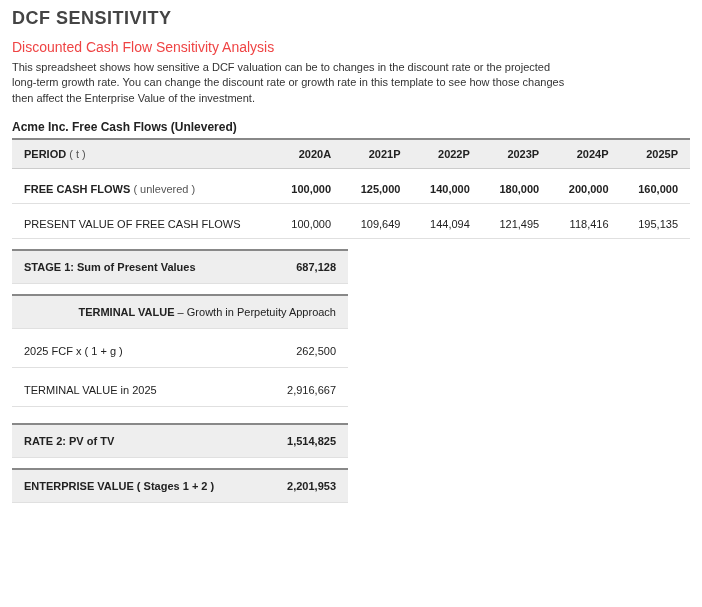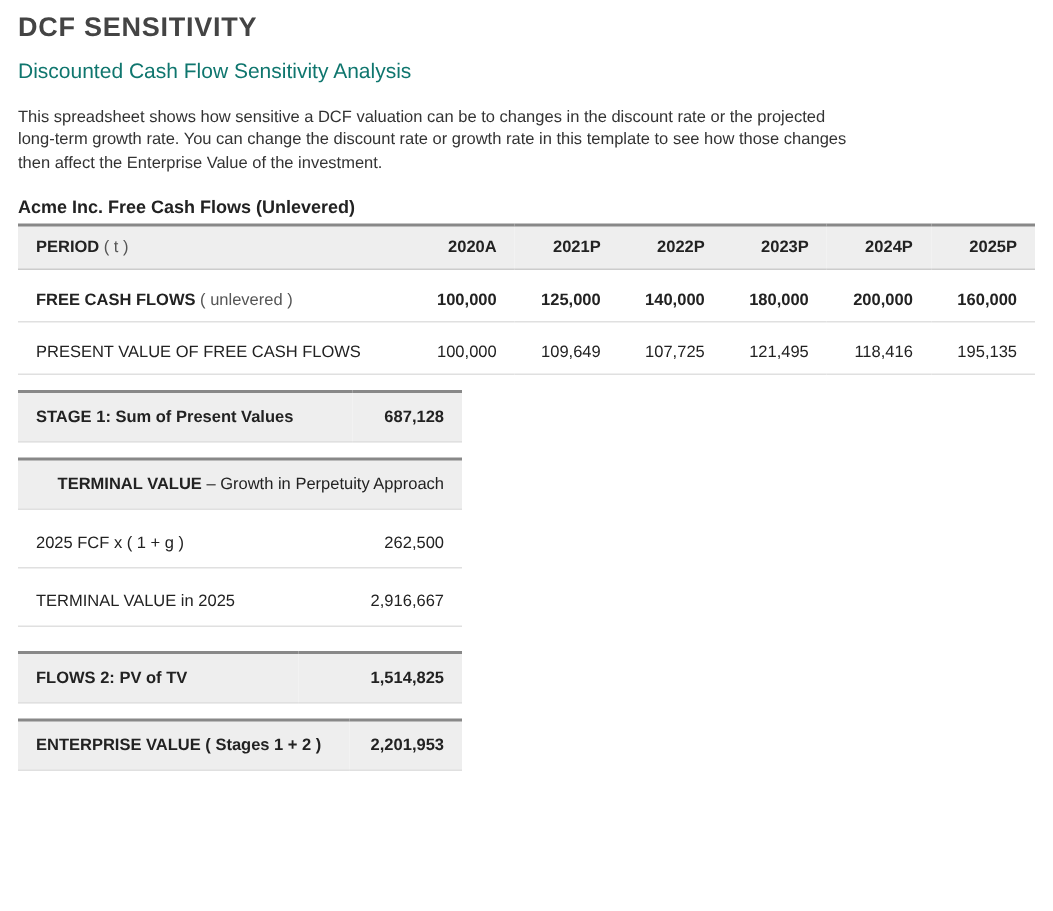--- a/index.html
+++ b/index.html
@@ -1,34 +1,34 @@
 <!DOCTYPE html>
 <html><head>
 <meta charset="utf-8">
 <style>
 * { box-sizing: border-box; margin: 0; padding: 0; }
 body { font-family: Arial, Helvetica, sans-serif; font-size: 12px; color: #222; padding: 8px 12px; width: 702px; }
 .title { font-size: 18px; font-weight: bold; color: #444; letter-spacing: 0.5px; margin-bottom: 10px; }
-.subtitle { font-size: 14px; font-weight: 400; color: #0f766e; margin-bottom: 16px; }
+.subtitle { font-size: 14px; font-weight: 400; color: #ef4444; margin-bottom: 5px; }
 .desc { font-size: 11px; color: #333; line-height: 1.4; max-width: 560px; margin-bottom: 14px; }
 .section-head { font-size: 12px; font-weight: bold; margin-bottom: 4px; }
 
 
 .tbl { width: 100%; border-collapse: collapse; }
 .tbl th, .tbl td { text-align: right; padding: 8px 12px; }
 .tbl th:first-child, .tbl td:first-child { text-align: left; }
 .tbl thead th { background: #eeeeee; font-weight: bold; border-top: 2px solid #888; border-bottom: 1px solid #ccc; font-size: 11px; }
 .tbl tbody td { border-bottom: 1px solid #e0e0e0; font-size: 11px; }
 .tbl tbody tr.spaced td { padding-top: 14px; }
 .bold { font-weight: bold; }
 .label-sub { font-weight: normal; color: #555; }
 .unit { font-weight: normal; color: #555; margin-left: 3px; }
 
 
-.mini-wrap { width: 296px; margin-top: 10px; }
+.mini-wrap { width: 336px; margin-top: 10px; }
 .mini { width: 100%; border-collapse: collapse; }
 .mini td { padding: 10px 12px; font-size: 11px; border-bottom: 1px solid #e0e0e0; }
 .mini td:last-child { text-align: right; }
 .mini tr.head td { background: #eeeeee; border-top: 2px solid #888; }
 .mini .bold { font-weight: bold; }
 </style>
 </head>
 <body>
 
 <div class="title">DCF SENSITIVITY</div>
@@ -55,21 +55,21 @@
         <td class="bold">125,000</td>
         <td class="bold">140,000</td>
         <td class="bold">180,000</td>
         <td class="bold">200,000</td>
         <td class="bold">160,000</td>
       </tr>
       <tr class="spaced">
         <td><span>PRESENT VALUE OF FREE CASH FLOWS</span></td>
         <td>100,000</td>
         <td>109,649</td>
-        <td>107,725</td>
+        <td>144,094</td>
         <td>121,495</td>
         <td>118,416</td>
         <td>195,135</td>
       </tr>
     </tbody>
 </table>
 
 <div class="mini-wrap">
   <table class="mini">
     <tbody>
@@ -107,21 +107,21 @@
           <td colspan="2" style="border-bottom: none; padding: 3px 0px;"></td>
         </tr>
       </tbody>
   </table>
 </div>
 
 <div class="mini-wrap">
   <table class="mini">
     <tbody>
         <tr class="head">
-      <td class="bold">FLOWS 2: PV of TV</td>
+      <td class="bold">RATE 2: PV of TV</td>
       <td class="bold">1,514,825</td>
     </tr>
   </tbody>
     </table>
 </div>
 
 <div class="mini-wrap">
   <table class="mini">
     <tbody>
         <tr class="head">

